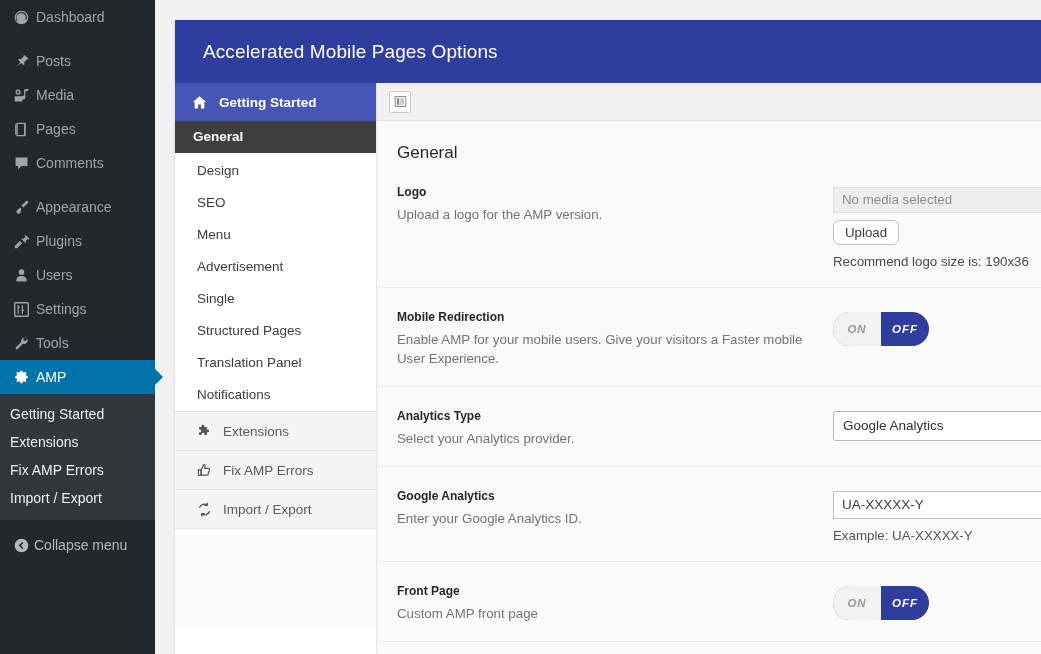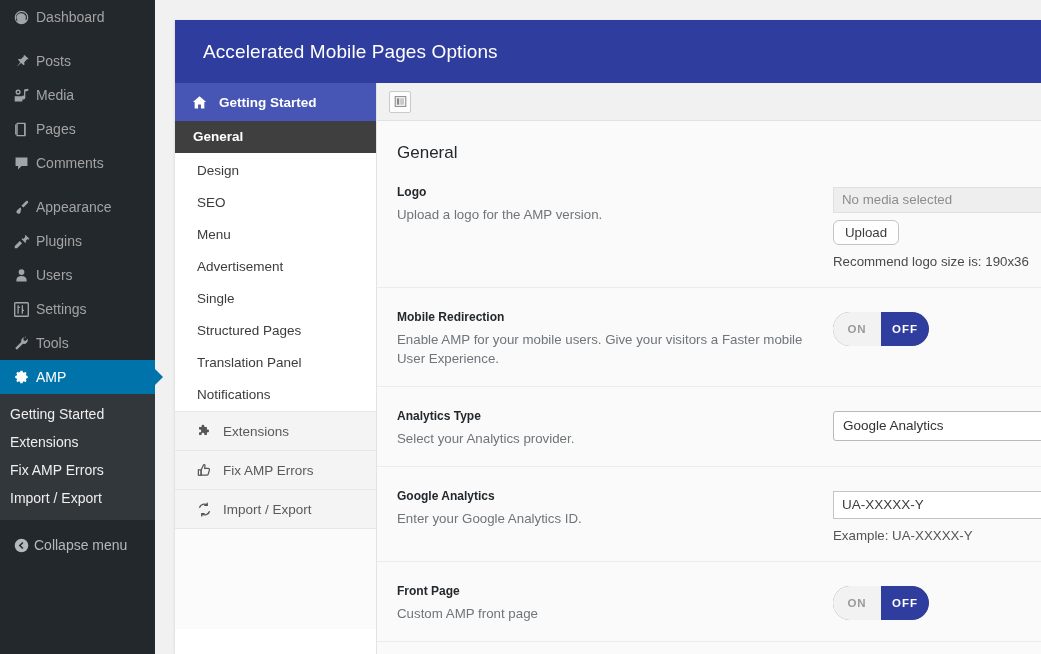--- a/index.html
+++ b/index.html
@@ -232,20 +232,21 @@
   }
   .hint.small { color: #555; }
 
   .toggle {
     display: inline-flex;
     width: 96px; height: 34px;
     border-radius: 17px;
     overflow: hidden;
     background: #737373;
     user-select: none;
+    font-style: italic;
   }
   .toggle .seg {
     flex: 1 1 50%;
     display: flex; align-items: center; justify-content: center;
     font-size: 11.5px;
     font-weight: bold;
     letter-spacing: 1px;
   }
   .toggle .seg.on { color: #9a9a9a; background: #f2f2f2; }
   .toggle .seg.off {

